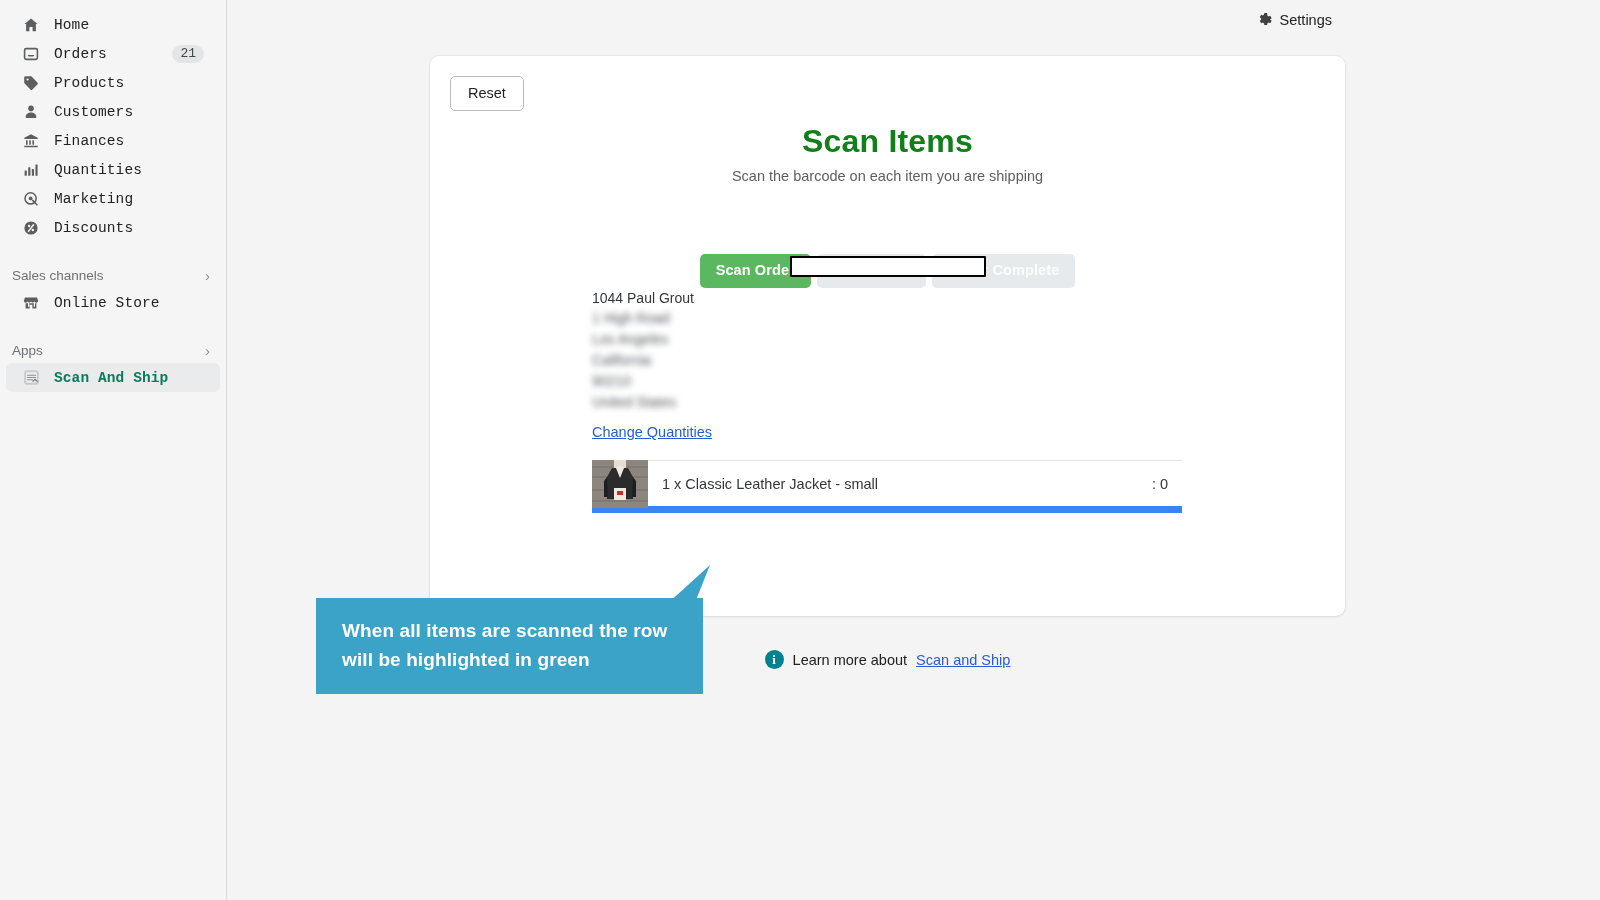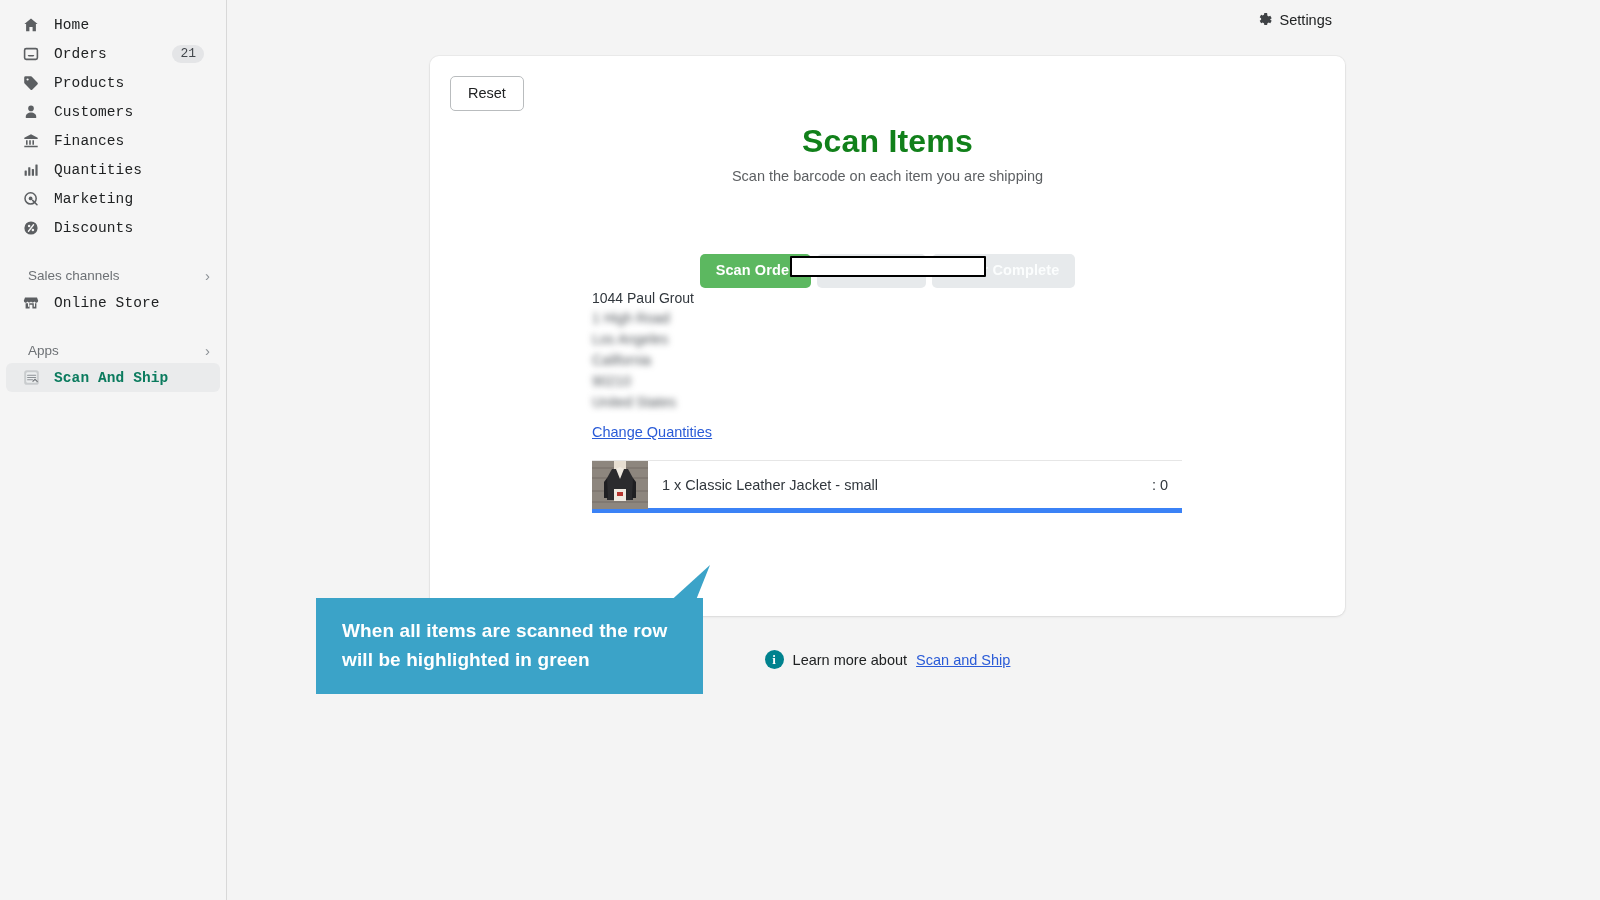--- a/index.html
+++ b/index.html
@@ -39,21 +39,21 @@
   .nav-item .badge {
     font-size: 13px; color: #42474c;
     background: #e4e5e7; border-radius: 10px;
     padding: 1px 8px 2px; line-height: 15px;
   }
   .nav-item.active { background: #eaebec; }
   .nav-item.active .lbl { color: #0b7b5e; font-weight: 600; }
 
   .nav-section {
     display: flex; align-items: center;
-    padding: 0 16px 0 28px; margin-top: 20px;
+    padding: 0 16px 0 12px; margin-top: 20px;
     height: 26px; cursor: pointer;
   }
   .nav-section .sec-lbl {
     font-size: 13.5px; color: #6d7175; flex: 1 1 auto;
   }
   .nav-section .chev { color: #8c9196; font-size: 15px; line-height: 1; }
 
   
   .topbar {
     position: absolute; left: 227px; top: 0;
@@ -132,21 +132,21 @@
   }
 
   .items {
     position: absolute; left: 162px; top: 404px;
     width: 590px;
     border-top: 1px solid #e6e6e6;
   }
   .item-row {
     display: flex; align-items: center;
     height: 52px; padding-right: 14px;
-    border-bottom: 5px solid #3b82f6;
+    border-bottom: 7px solid #3b82f6;
     cursor: pointer;
   }
   .item-row.done { background: #5cb860; border-bottom-color: #5cb860; }
   .thumb {
     width: 56px; height: 48px; flex: 0 0 56px;
     margin: 0 14px 0 0; overflow: hidden;
     background: #ddd; position: relative;
   }
   .item-name {
     flex: 1 1 auto; font-size: 14.5px; color: #31373d;

